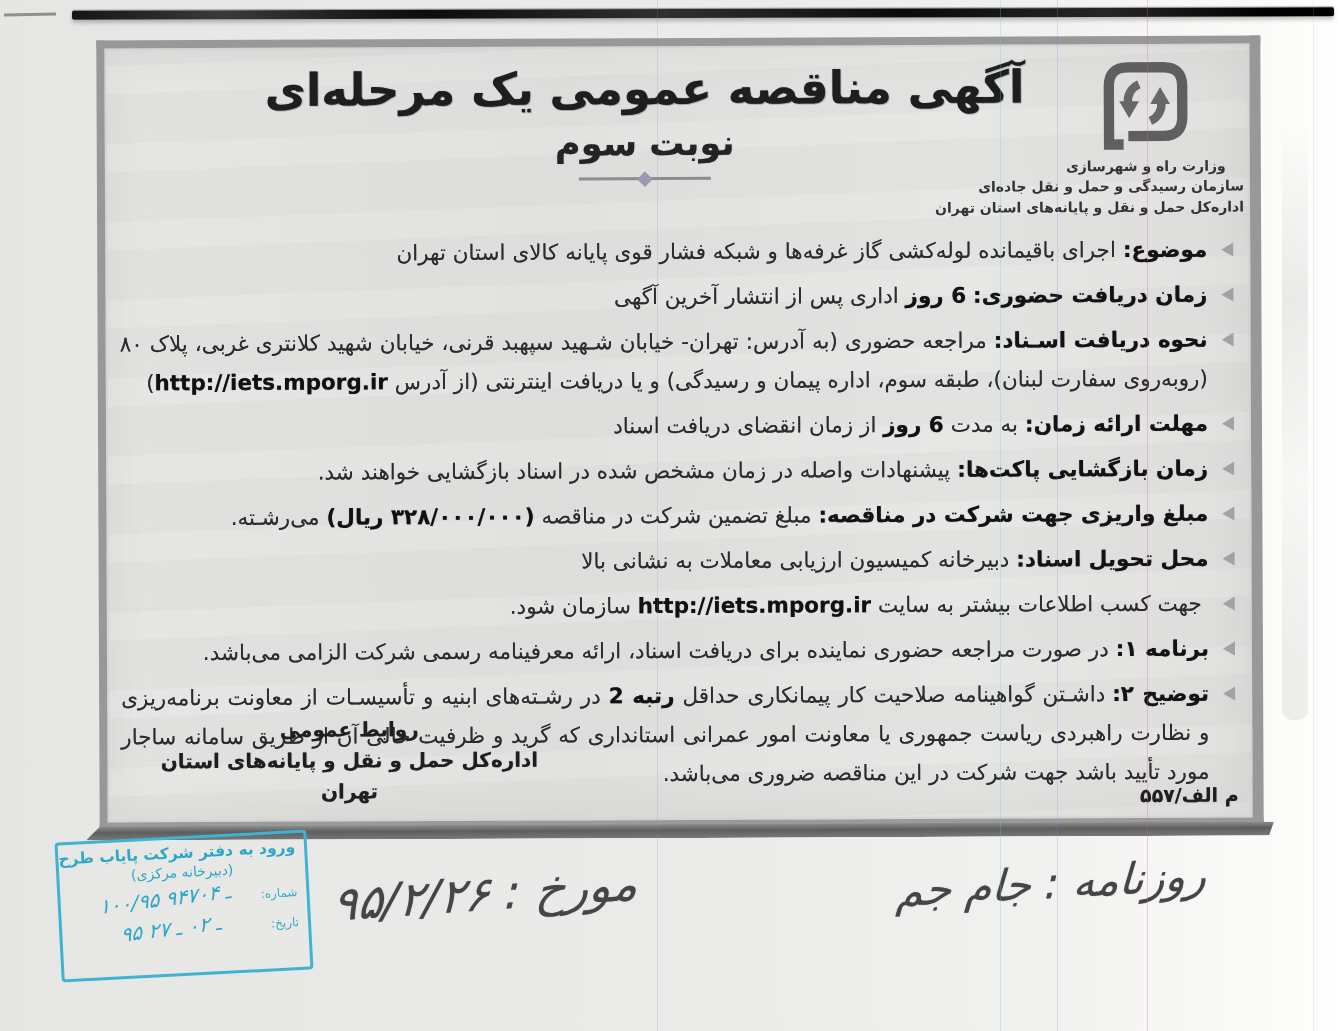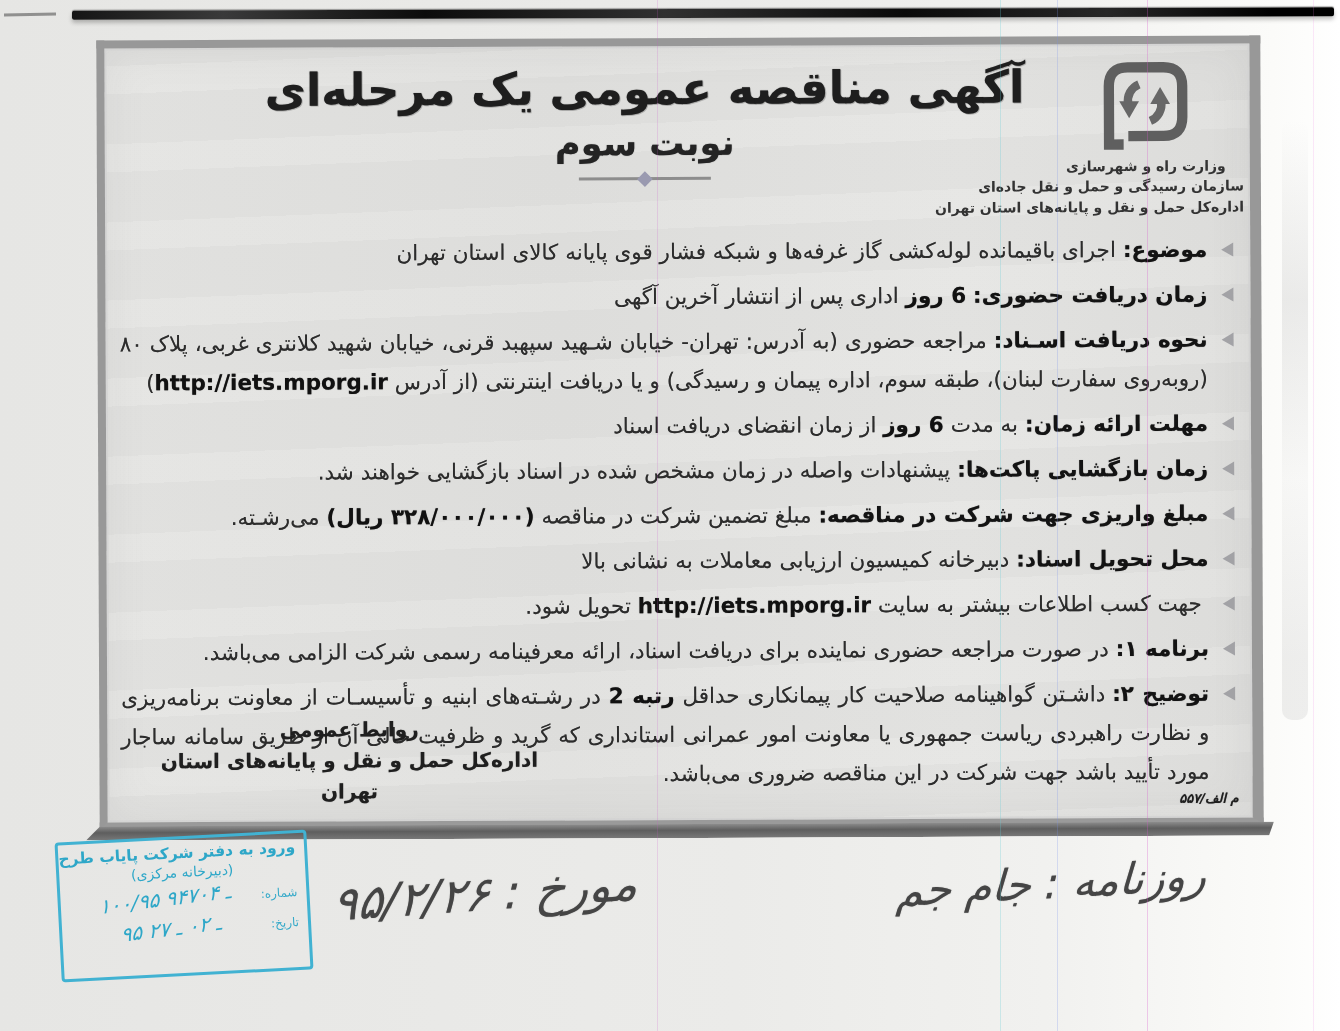--- a/index.html
+++ b/index.html
@@ -93,21 +93,21 @@
   .item b.emph { color: #111; text-shadow: 0 0 .8px rgba(0,0,0,.6); }
 
   
   .footer-signature {
     position: absolute; left: 22px; bottom: 14px; width: 440px;
     text-align: center; direction: rtl; font-weight: bold; font-size: 20px;
     line-height: 1.55; color: #1f1f1f; text-shadow: 0 0 .8px rgba(0,0,0,.5);
   }
   .ref-code {
     position: absolute; right: 14px; bottom: 12px; direction: rtl;
-    font-weight: bold; font-size: 13px; color: #1f1f1f; text-shadow: 0 0 .8px rgba(0,0,0,.5); font-style: italic;
+    font-weight: bold; font-size: 19px; color: #1f1f1f; text-shadow: 0 0 .8px rgba(0,0,0,.5);
   }
 
   
   .stamp {
     position: absolute; left: 58px; top: 836px; width: 252px; height: 140px;
     border: 3px solid #41b2d2; border-radius: 4px;
     transform: rotate(-3deg);
     direction: rtl; color: #2ea7c8; padding: 5px 9px 4px;
   }
   .stamp-line1 { font-size: 15.5px; font-weight: bold; white-space: nowrap; letter-spacing: .5px; }
@@ -198,21 +198,21 @@
       <div class="item">
         <span class="bullet"></span>
         <b class="lbl">مبلغ واریزی جهت شرکت در مناقصه:</b><span>مبلغ تضمین شرکت در مناقصه </span><b class="emph">(۳۲۸/۰۰۰/۰۰۰ ریال)</b><span> می‌رشـته.</span>
       </div>
       <div class="item">
         <span class="bullet"></span>
         <b class="lbl">محل تحویل اسناد:</b><span>دبیرخانه کمیسیون ارزیابی معاملات به نشانی بالا</span><b class="emph"></b><span></span>
       </div>
       <div class="item">
         <span class="bullet"></span>
-        <b class="lbl"></b><span>جهت کسب اطلاعات بیشتر به سایت </span><b class="emph">http://iets.mporg.ir</b><span> تحویل شود.</span>
+        <b class="lbl"></b><span>جهت کسب اطلاعات بیشتر به سایت </span><b class="emph">http://iets.mporg.ir</b><span> سازمان شود.</span>
       </div>
       <div class="item">
         <span class="bullet"></span>
         <b class="lbl">برنامه ۱:</b><span>در صورت مراجعه حضوری نماینده برای دریافت اسناد، ارائه معرفینامه رسمی شرکت الزامی می‌باشد.</span><b class="emph"></b><span></span>
       </div>
       <div class="item">
         <span class="bullet"></span>
         <b class="lbl">توضیح ۲:</b><span>داشـتن گواهینامه صلاحیت کار پیمانکاری حداقل </span><b class="emph">رتبه 2</b><span> در رشـته‌های ابنیه و تأسیسـات از معاونت برنامه‌ریزی و نظارت راهبردی ریاست جمهوری یا معاونت امور عمرانی استانداری که گرید و ظرفیت خالی آن از طریق سامانه ساجار مورد تأیید باشد جهت شرکت در این مناقصه ضروری می‌باشد.</span>
       </div>
     </div>

